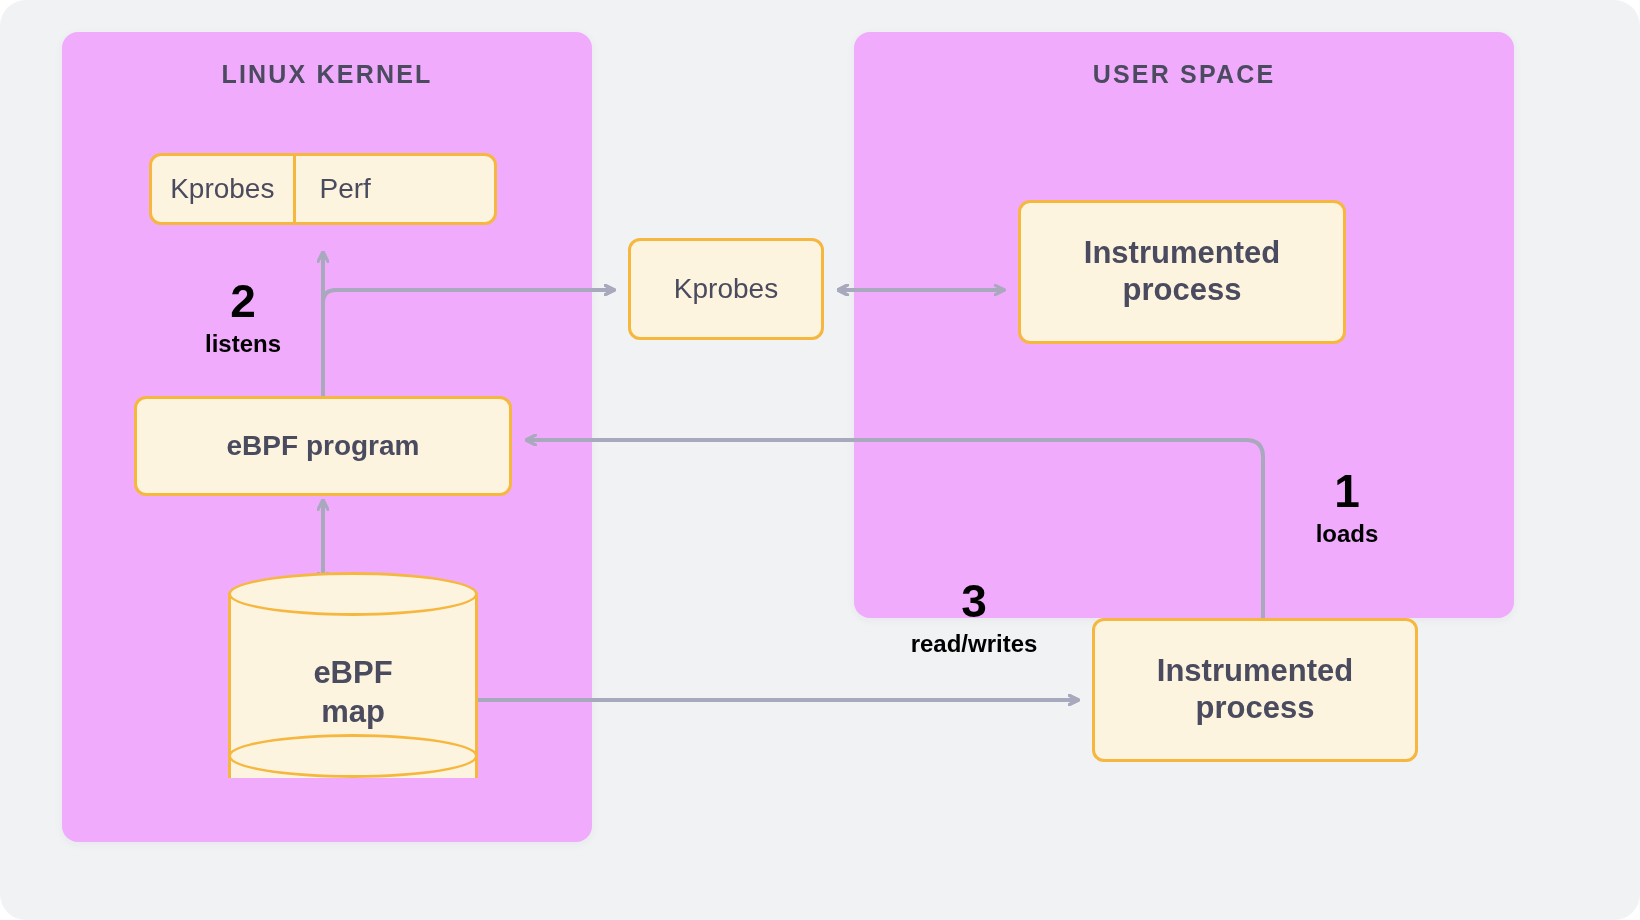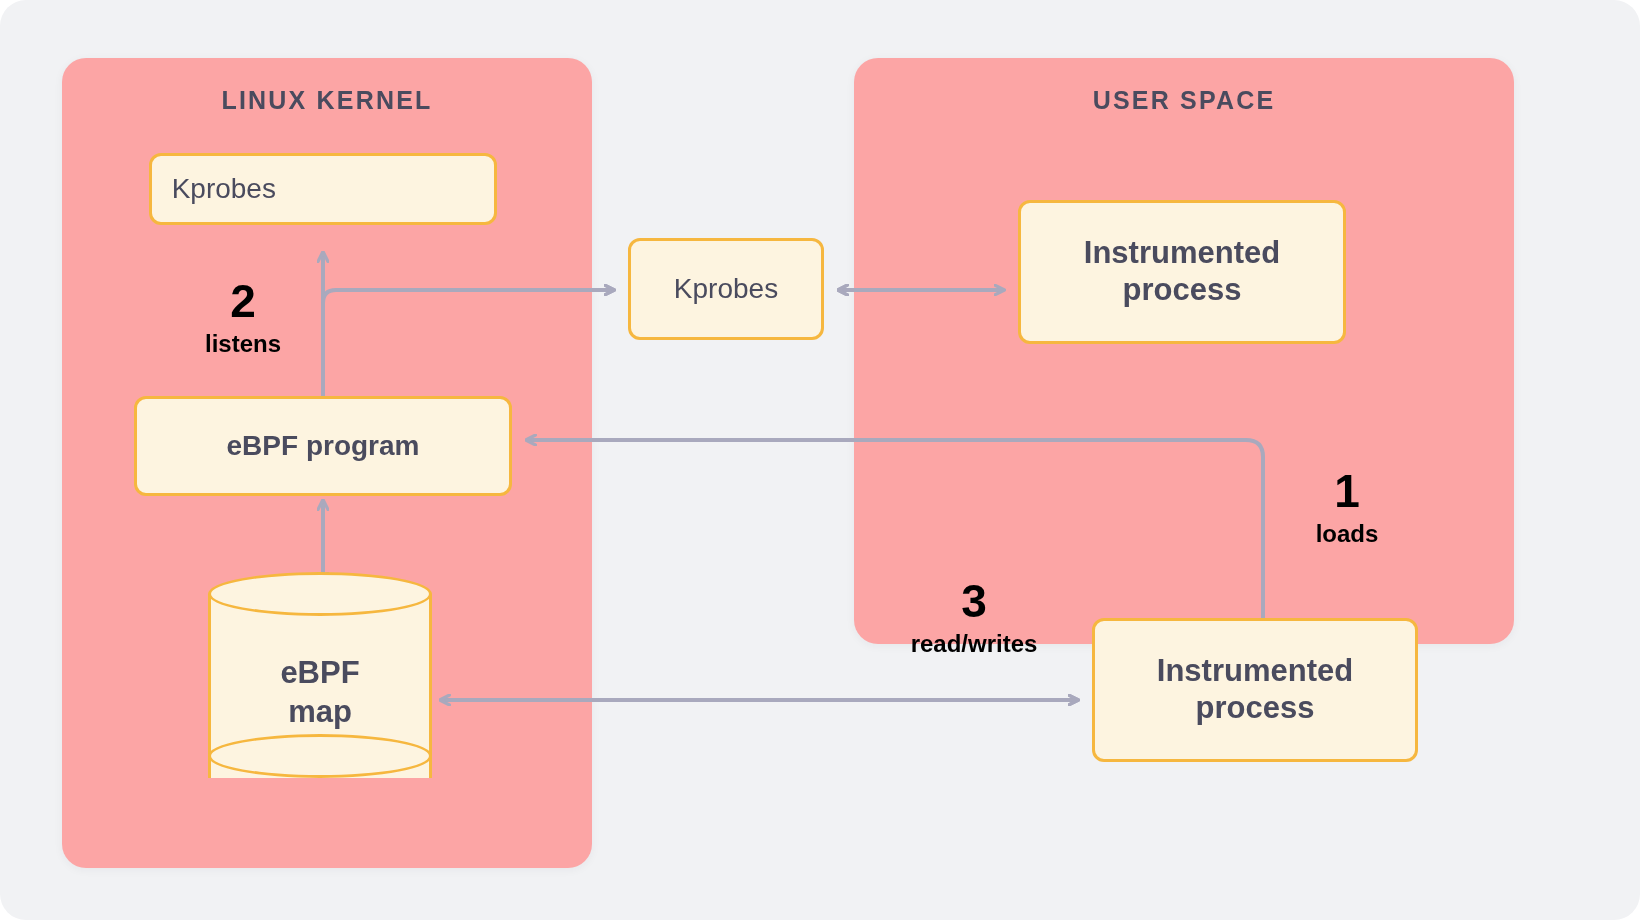--- a/index.html
+++ b/index.html
@@ -11,24 +11,23 @@
     position: relative;
     width: 1640px;
     height: 920px;
     background: #f1f2f4;
     border-radius: 26px;
     overflow: hidden;
     font-family: "Liberation Sans", sans-serif;
   }
   .panel {
     position: absolute;
-    background: #fca5a5;
-    border-radius: 24px;
+    background: #f0abfc;
+    border-radius: 16px;
     box-shadow: 0 2px 10px rgba(30,30,50,0.05);
-    margin-top: 26px;
   }
   #panel-kernel { left: 62px;  top: 32px; width: 530px; height: 810px; }
   #panel-user   { left: 854px; top: 32px; width: 660px; height: 586px; }
 
   .panel-title {
     position: absolute;
     top: 28px;
     left: 0;
     width: 100%;
     text-align: center;
@@ -83,21 +82,21 @@
   #probe-cell-2 { flex: 0 0 29%; }
 
   #node-uprobes { left: 628px; top: 238px; width: 196px; height: 102px; font-size: 28px; }
   #node-ebpf-program { left: 134px; top: 396px; width: 378px; height: 100px; font-size: 28px; font-weight: 600; }
   #node-instrumented-top { left: 1018px; top: 200px; width: 328px; height: 144px; font-size: 31px; font-weight: 600; }
   #node-instrumented-bottom { left: 1092px; top: 618px; width: 326px; height: 144px; font-size: 31px; font-weight: 600; }
 
   
   #node-ebpf-map {
     position: absolute;
-    left: 208px; top: 572px; width: 224px; height: 228px;
+    left: 228px; top: 572px; width: 250px; height: 228px;
   }
   #node-ebpf-map .cyl-body {
     position: absolute;
     left: 0; top: 22px; width: 100%; height: 184px;
     background: #fdf4e0;
     border-left: 3px solid #f6b73f;
     border-right: 3px solid #f6b73f;
     box-sizing: border-box;
   }
   #node-ebpf-map .cyl-bottom {
@@ -190,20 +189,21 @@
       <path d="M838,290 L1004,290" marker-start="url(#arrow-start)" marker-end="url(#arrow)"></path>
       <path d="M1263,618 L1263,457 Q1263,440 1246,440 L526,440" marker-end="url(#arrow)"></path>
       <path d="M440,700 L1078,700" marker-start="url(#arrow-start)" marker-end="url(#arrow)"></path>
       <path d="M323,500 L323,582" marker-start="url(#arrow-start)" marker-end="url(#arrow)"></path>
     </g>
   </svg>
 
   <div class="node" id="node-probes" style="z-index:3">
     <div class="probes-inner">
       <div class="probe-cell" id="probe-cell-0">Kprobes</div>
+      <div class="probe-cell" id="probe-cell-1">Perf</div>
     </div>
   </div>
 
   <div class="node" id="node-uprobes" style="z-index:3">Kprobes</div>
 
   <div class="node" id="node-ebpf-program" style="z-index:3">eBPF program</div>
 
   <div class="node" id="node-instrumented-top" style="z-index:3">
     <div>
       <div>Instrumented</div>

